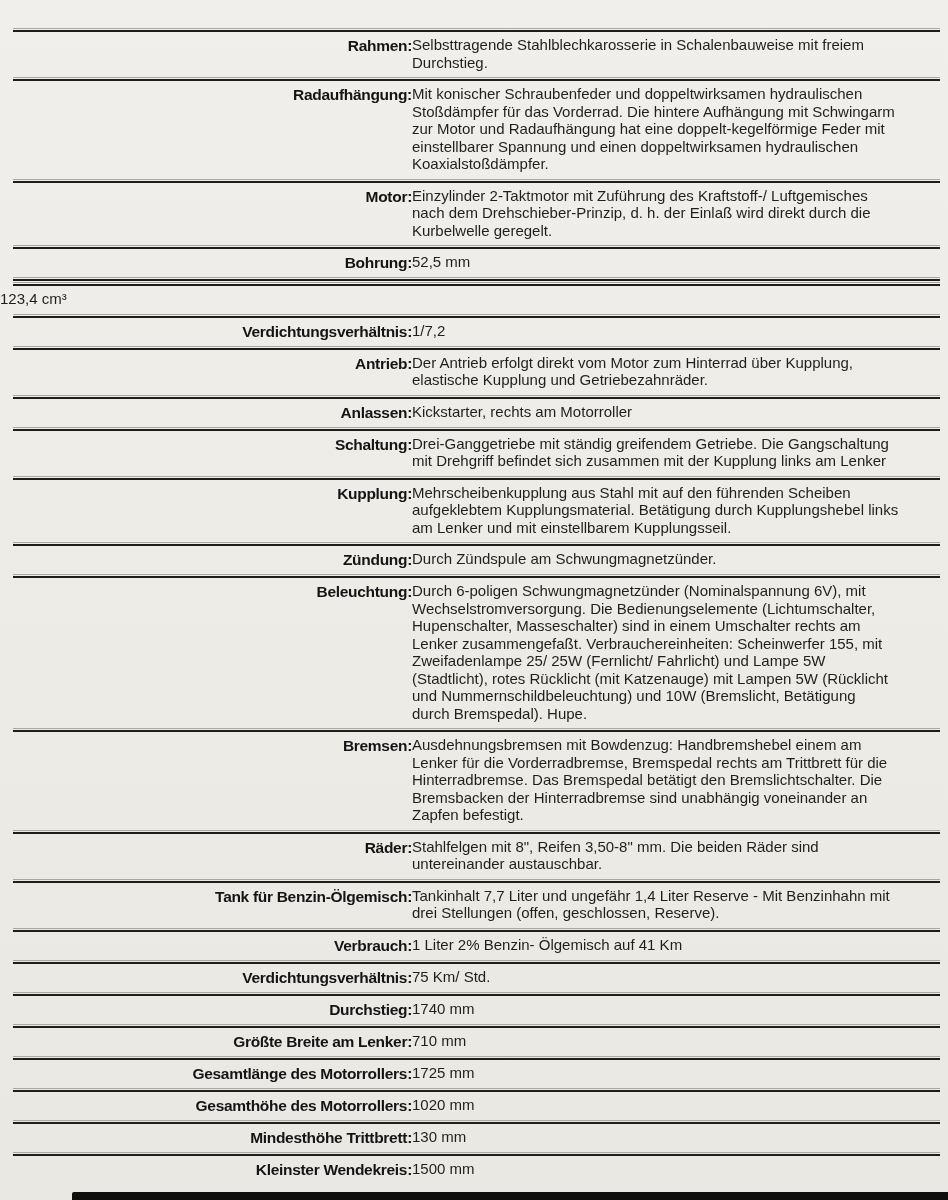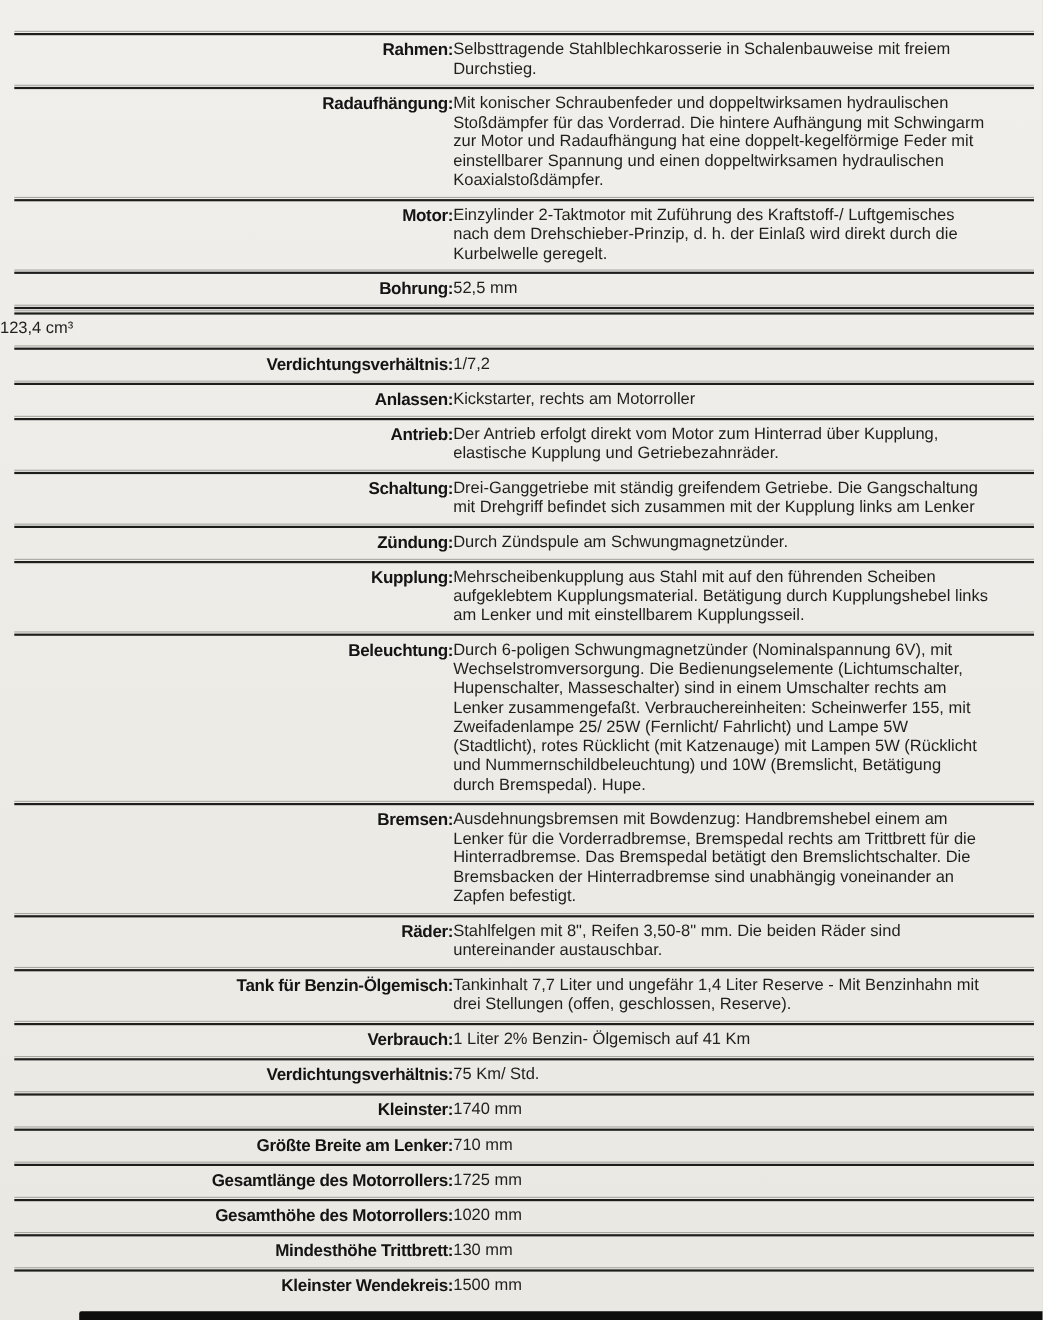--- a/index.html
+++ b/index.html
@@ -139,58 +139,58 @@
       <div class="sep"></div>
       <div class="row-inner">
         <div class="label">Verdichtungsverhältnis:</div>
         <div class="value">1/7,2</div>
       </div>
     </div>
 
     <div class="row">
       <div class="sep"></div>
       <div class="row-inner">
-        <div class="label">Anlassen:</div>
-        <div class="value">Kickstarter, rechts am Motorroller</div>
-      </div>
-    </div>
-
-    <div class="row">
-      <div class="sep"></div>
-      <div class="row-inner">
         <div class="label">Antrieb:</div>
         <div class="value">Der Antrieb erfolgt direkt vom Motor zum Hinterrad über Kupplung,
 elastische Kupplung und Getriebezahnräder.</div>
       </div>
     </div>
 
     <div class="row">
       <div class="sep"></div>
       <div class="row-inner">
+        <div class="label">Anlassen:</div>
+        <div class="value">Kickstarter, rechts am Motorroller</div>
+      </div>
+    </div>
+
+    <div class="row">
+      <div class="sep"></div>
+      <div class="row-inner">
         <div class="label">Schaltung:</div>
         <div class="value">Drei-Ganggetriebe mit ständig greifendem Getriebe. Die Gangschaltung
 mit Drehgriff befindet sich zusammen mit der Kupplung links am Lenker</div>
-      </div>
-    </div>
-
-    <div class="row">
-      <div class="sep"></div>
-      <div class="row-inner">
-        <div class="label">Zündung:</div>
-        <div class="value">Durch Zündspule am Schwungmagnetzünder.</div>
       </div>
     </div>
 
     <div class="row">
       <div class="sep"></div>
       <div class="row-inner">
         <div class="label">Kupplung:</div>
         <div class="value">Mehrscheibenkupplung aus Stahl mit auf den führenden Scheiben
 aufgeklebtem Kupplungsmaterial. Betätigung durch Kupplungshebel links
 am Lenker und mit einstellbarem Kupplungsseil.</div>
+      </div>
+    </div>
+
+    <div class="row">
+      <div class="sep"></div>
+      <div class="row-inner">
+        <div class="label">Zündung:</div>
+        <div class="value">Durch Zündspule am Schwungmagnetzünder.</div>
       </div>
     </div>
 
     <div class="row">
       <div class="sep"></div>
       <div class="row-inner">
         <div class="label">Beleuchtung:</div>
         <div class="value">Durch 6-poligen Schwungmagnetzünder (Nominalspannung 6V), mit
 Wechselstromversorgung. Die Bedienungselemente (Lichtumschalter,
 Hupenschalter, Masseschalter) sind in einem Umschalter rechts am
@@ -244,21 +244,21 @@
       <div class="sep"></div>
       <div class="row-inner">
         <div class="label">Verdichtungsverhältnis:</div>
         <div class="value">75 Km/ Std.</div>
       </div>
     </div>
 
     <div class="row">
       <div class="sep"></div>
       <div class="row-inner">
-        <div class="label">Kleinster:</div>
+        <div class="label">Durchstieg:</div>
         <div class="value">1740 mm</div>
       </div>
     </div>
 
     <div class="row">
       <div class="sep"></div>
       <div class="row-inner">
         <div class="label">Größte Breite am Lenker:</div>
         <div class="value">710 mm</div>
       </div>

